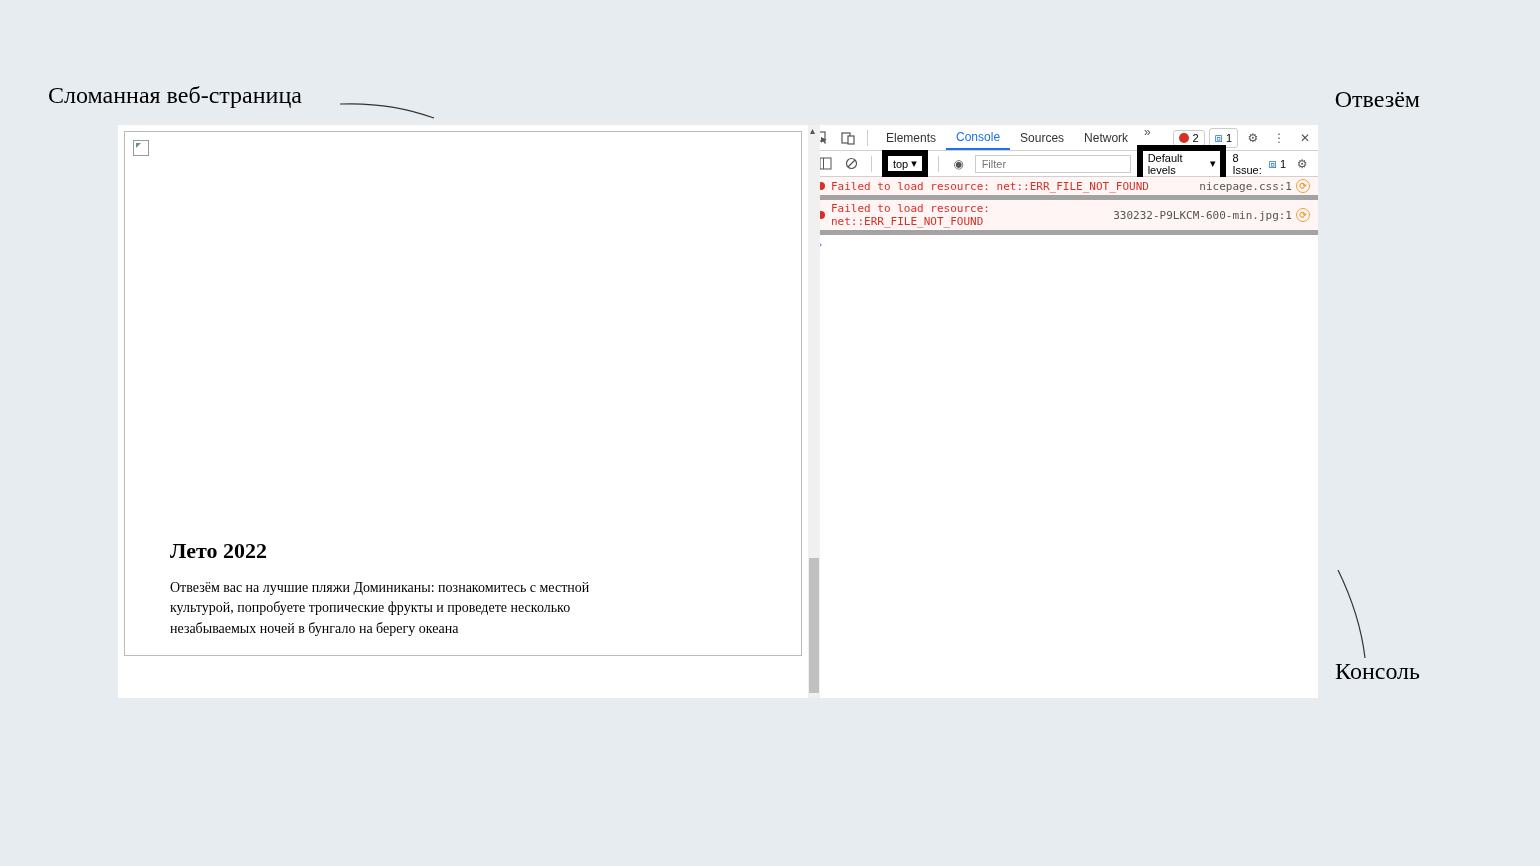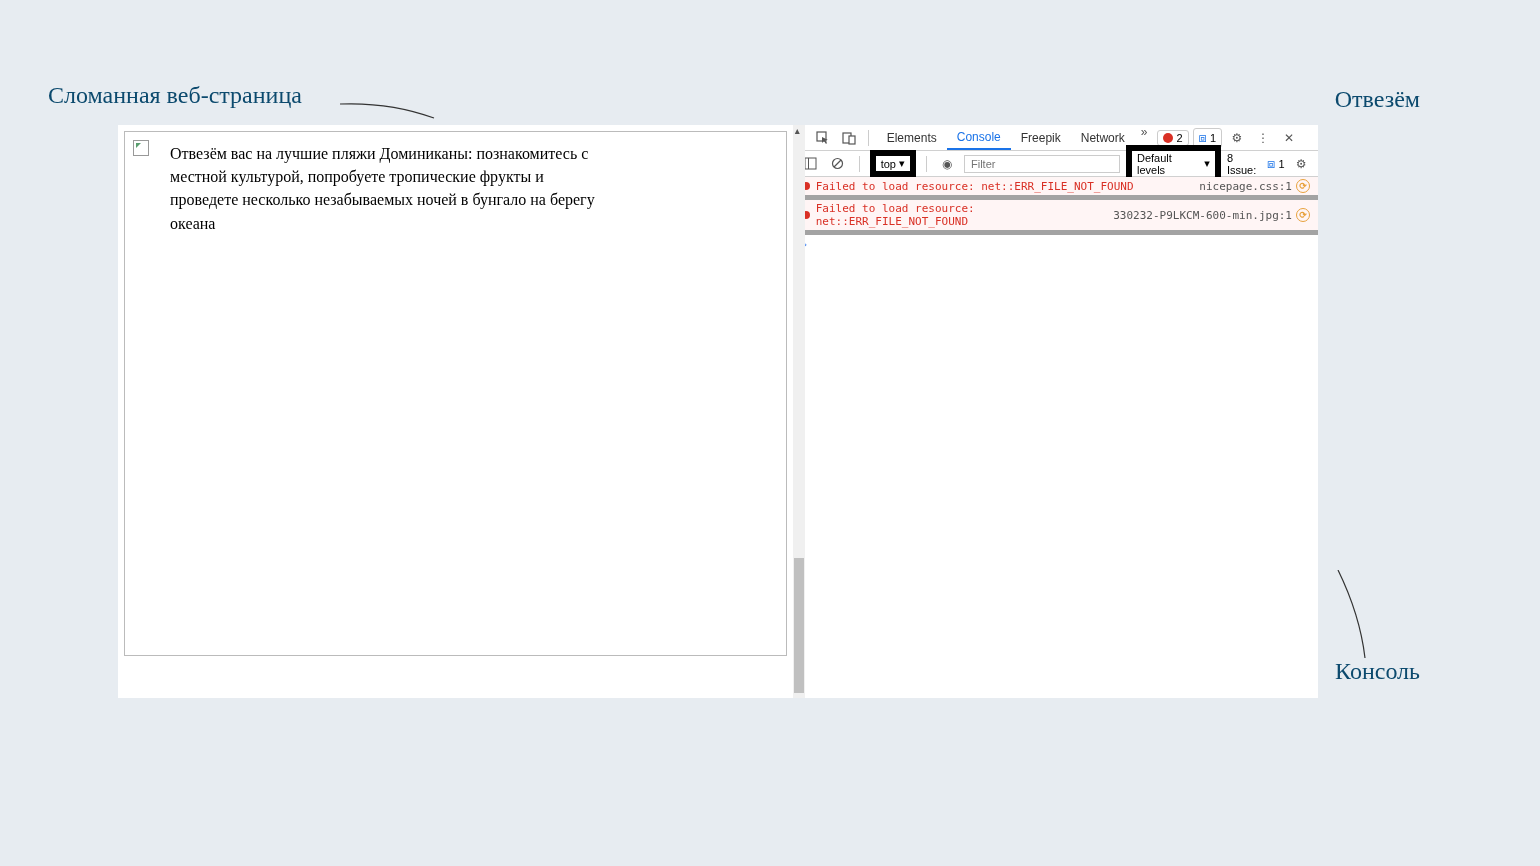--- a/index.html
+++ b/index.html
@@ -7,21 +7,21 @@
   background: #e7ecf1;
   font-family: Georgia, 'Times New Roman', serif;
   width: 1540px;
   height: 866px;
   position: relative;
   overflow: hidden;
 }
 .label {
   position: absolute;
   font-size: 24px;
-  color: #0c4a6e;
+  color: #000000;
   text-align: right;
 }
 .label-left { top: 82px; left: 48px; }
 .label-right { top: 86px; right: 120px; }
 .label-console { top: 658px; right: 120px; }
 .curve-left {
   position: absolute;
   top: 100px;
   left: 340px;
   width: 95px;
@@ -75,22 +75,22 @@
 }
 .page-title {
   font-family: Georgia, serif;
   font-size: 22px;
   font-weight: bold;
   margin-top: 398px;
   color: #000;
 }
 .page-body {
   font-family: Georgia, serif;
-  font-size: 16px;
-  margin-top: 2px;
+  font-size: 14px;
+  margin-top: 14px;
   line-height: 1.45;
   max-width: 430px;
   color: #000;
 }
 .page-credit {
   font-family: Georgia, serif;
   font-size: 14px;
   font-style: italic;
   margin-top: 20px;
 }
@@ -120,21 +120,21 @@
   font-size: 12px;
   display: flex;
   flex-direction: column;
   background: #fff;
 }
 .dt-toolbar {
   height: 26px;
   border-bottom: 1px solid #d0d0d0;
   display: flex;
   align-items: center;
-  padding: 0 18px;
+  padding: 0 2px;
   gap: 4px;
 }
 .dt-ico {
   width: 22px; height: 22px;
   display: flex; align-items: center; justify-content: center;
   color: #555;
   cursor: pointer;
 }
 .dt-sep { width: 1px; height: 16px; background: #ccc; margin: 0 4px; }
 .dt-tabs { display: flex; height: 100%; }
@@ -225,20 +225,21 @@
 </svg>
 
 <div class="main">
 
   <div class="browser-pane">
     <div class="scroll-gutter">
       <div class="scroll-thumb"></div>
     </div>
     <div class="browser-content">
       <div class="broken-img"></div>
+      <h2 class="page-title">Лето 2022</h2>
       <p class="page-body">Отвезём вас на лучшие пляжи Доминиканы: познакомитесь с местной культурой, попробуете тропические фрукты и проведете несколько незабываемых ночей в бунгало на берегу океана</p>
     </div>
   </div>
 
   <div class="devtools">
     <div class="dt-toolbar">
       <div class="dt-ico">
         <svg width="14" height="14" viewBox="0 0 14 14">
             <rect x="1" y="1" width="9" height="9" fill="none" stroke="#555" stroke-width="1.2"></rect>
             <path d="M6 6 L12 9 L9 9 L11 12 L10 13 L8 10 L6 12 Z" fill="#555"></path>
@@ -247,21 +248,21 @@
       <div class="dt-ico">
         <svg width="14" height="14" viewBox="0 0 14 14">
             <rect x="1" y="2" width="8" height="10" fill="none" stroke="#555" stroke-width="1.2"></rect>
             <rect x="7" y="5" width="6" height="8" fill="#fff" stroke="#555" stroke-width="1.2"></rect>
           </svg>
       </div>
       <div class="dt-sep"></div>
       <div class="dt-tabs">
         <div class="dt-tab">Elements</div>
         <div class="dt-tab active">Console</div>
-        <div class="dt-tab">Freepik</div>
+        <div class="dt-tab">Sources</div>
         <div class="dt-tab">Network</div>
         <div class="dt-overflow">»</div>
       </div>
       <div class="dt-right">
         <div class="badge">
           <span class="dot-red"></span>
           <span>2</span>
         </div>
         <div class="badge">
           <span class="chat-icon">⧈</span>

